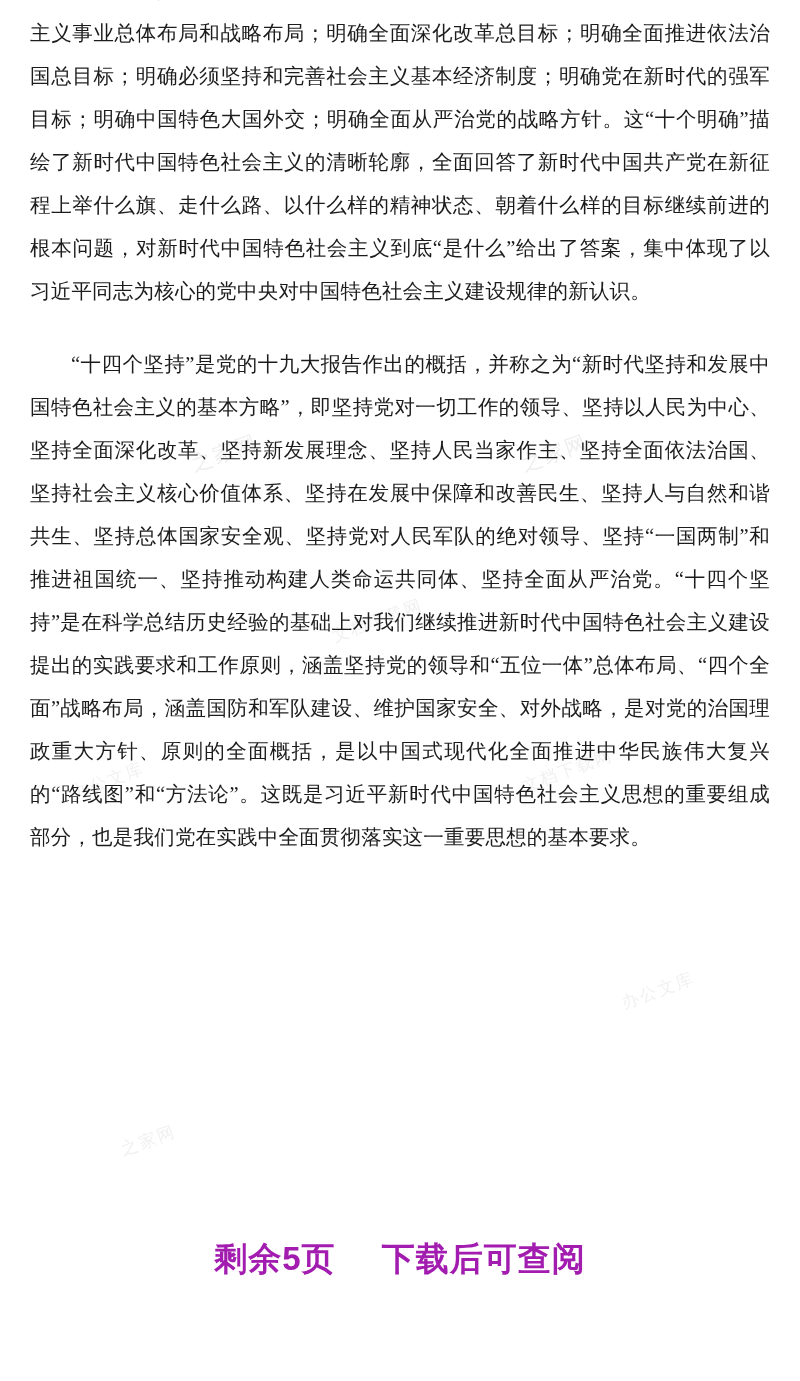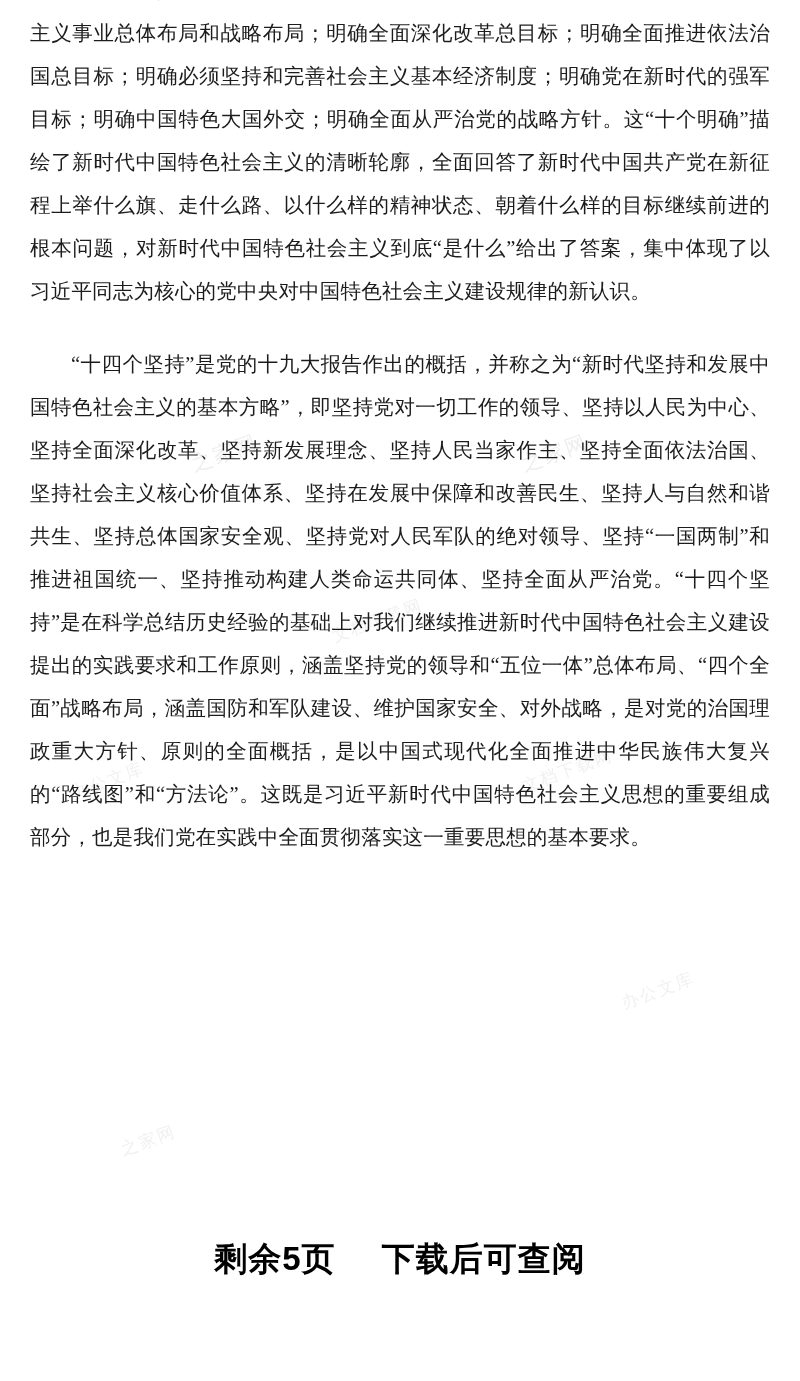--- a/index.html
+++ b/index.html
@@ -47,21 +47,21 @@
   .footer-note {
     position: absolute;
     left: 0;
     right: 0;
     top: 1268px;
     text-align: center;
     font-family: "Liberation Sans", "DejaVu Sans", sans-serif;
     font-weight: bold;
     font-size: 33px;
     letter-spacing: 1px;
-    color: #000000;
+    color: #a21caf;
     z-index: 3;
   }
   .footer-note .gap {
     display: inline-block;
     width: 26px;
   }
   
   .watermark-layer {
     position: absolute;
     inset: 0;

